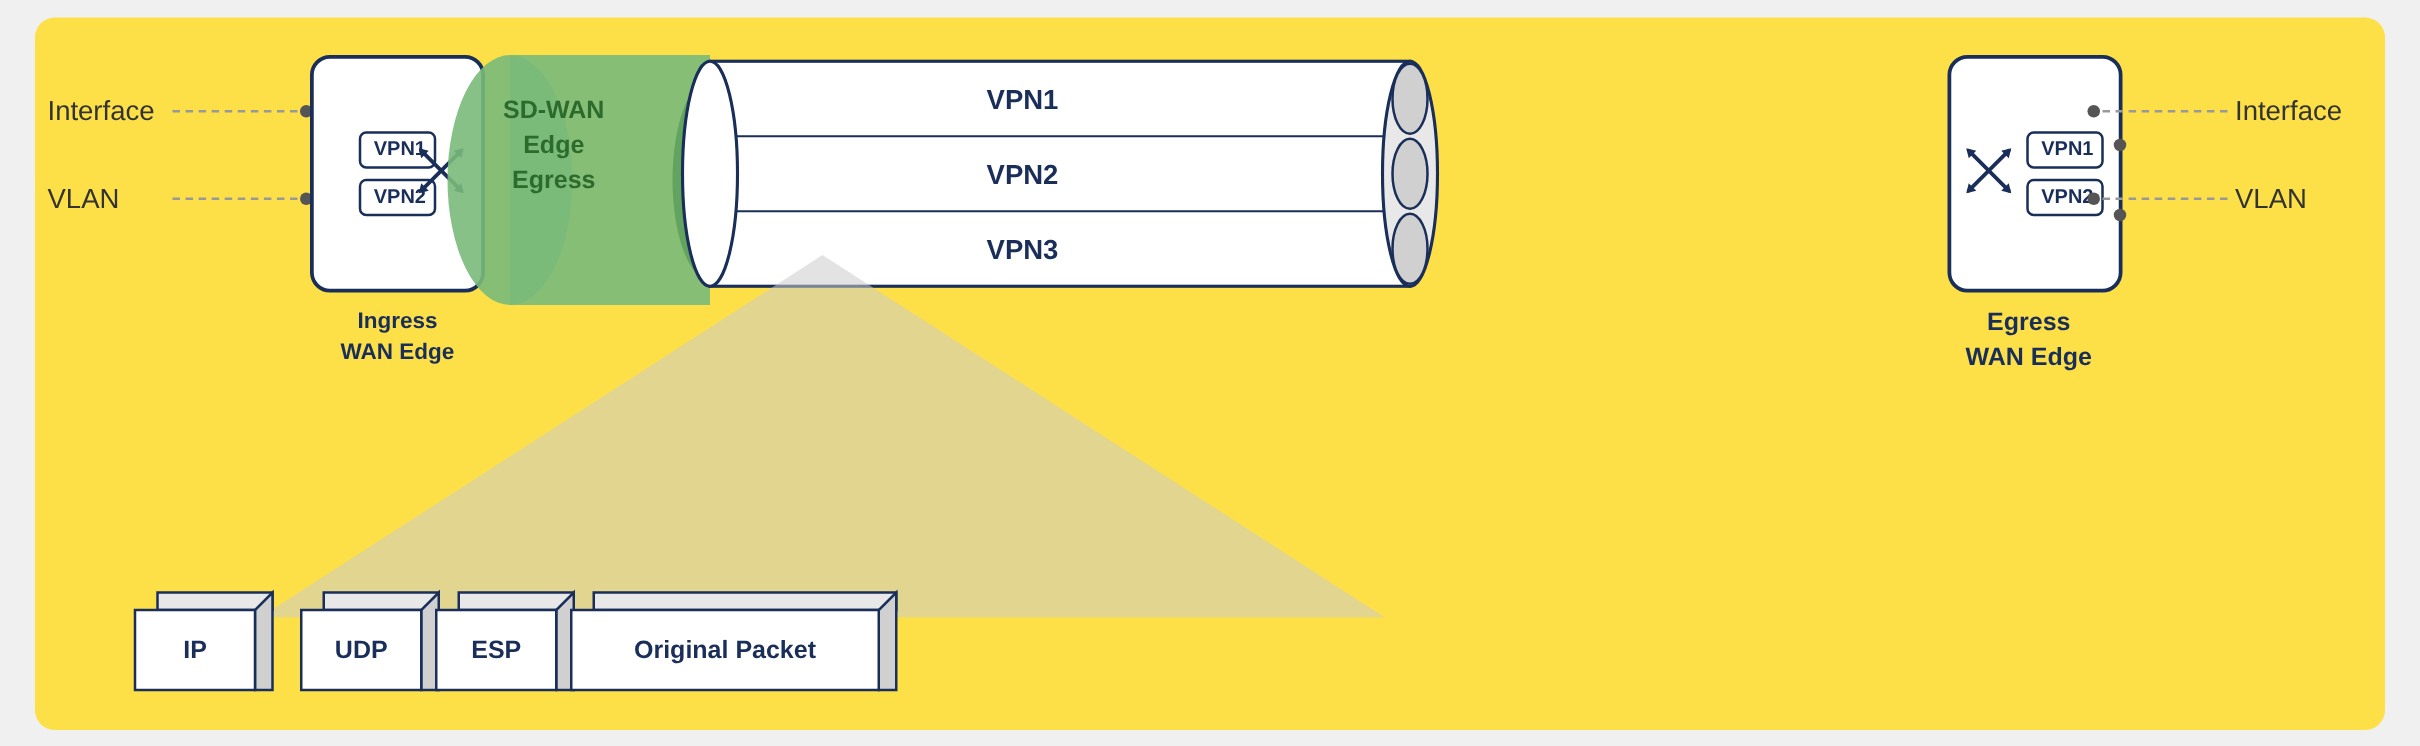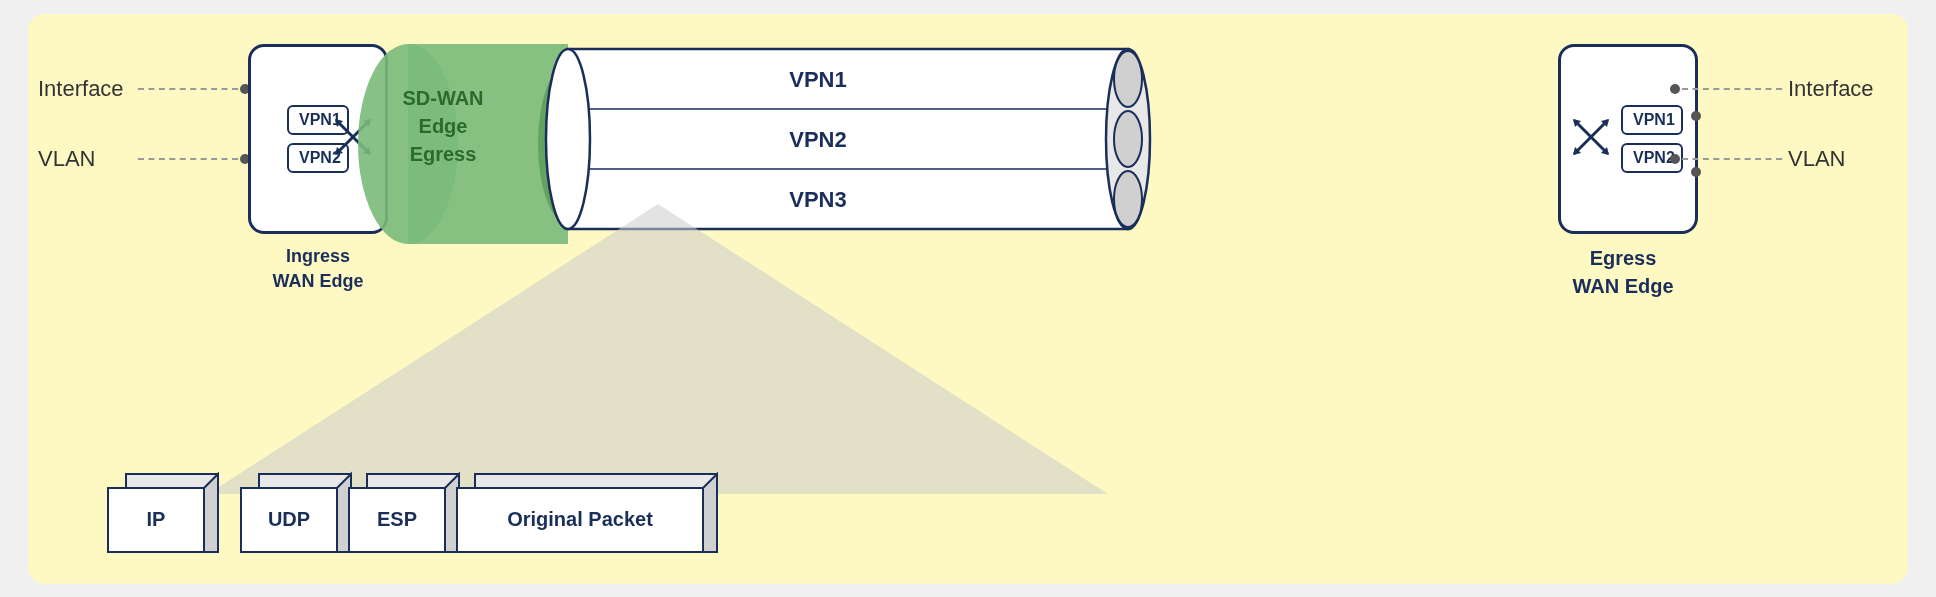--- a/index.html
+++ b/index.html
@@ -9,21 +9,21 @@
       width: 1936px;
       height: 597px;
       overflow: hidden;
       display: flex;
       align-items: center;
       justify-content: center;
     }
     .diagram-container {
       width: 1880px;
       height: 570px;
-      background: #fef9c3;
+      background: #fde047;
       border-radius: 16px;
       position: relative;
     }
 
     
     .left-labels {
       position: absolute;
       left: 10px;
       top: 62px;
     }
@@ -93,21 +93,21 @@
       text-align: center;
       width: 180px;
       font-size: 18px;
       color: #1a2e5a;
       font-weight: 700;
       line-height: 1.4;
     }
     .tunnel-label {
       position: absolute;
       left: 355px;
-      top: 70px;
+      top: 60px;
       width: 120px;
       text-align: center;
       font-size: 20px;
       color: #2d6a2d;
       font-weight: 700;
       line-height: 1.4;
       z-index: 5;
     }
 
     

